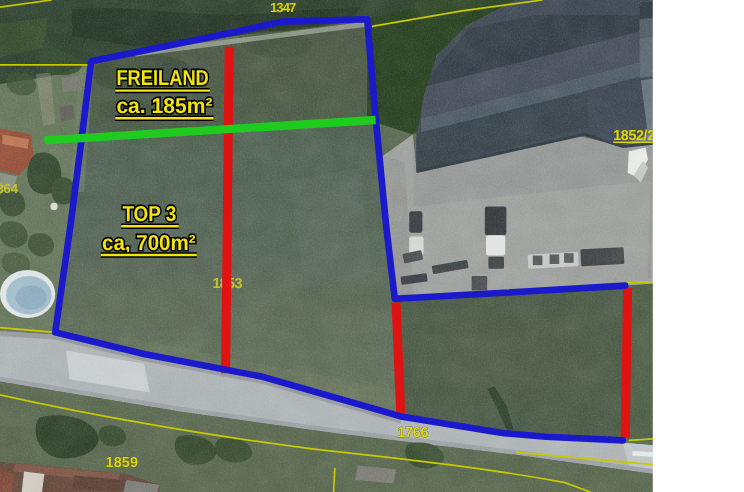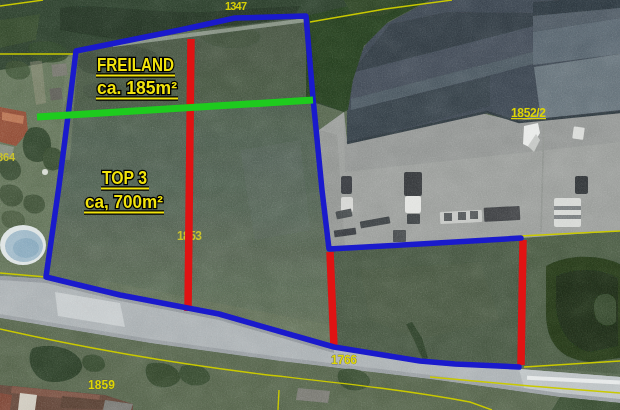--- a/index.html
+++ b/index.html
@@ -1,16 +1,16 @@
 <!DOCTYPE html>
 <html><head>
 <meta charset="utf-8">
 <style>
 html,body{margin:0;padding:0;background:#fff;}
-#stage{width:620px;height:410px;overflow:hidden;position:relative;font-family:"Liberation Sans",sans-serif;}
+#stage{width:544px;height:410px;overflow:hidden;position:relative;font-family:"Liberation Sans",sans-serif;}
 svg{display:block;}
 </style>
 </head>
 <body>
 <div id="stage">
 <svg width="620" height="410" viewBox="0 0 620 410" xmlns="http://www.w3.org/2000/svg">
 <defs>
 <filter id="soft" x="-5%" y="-5%" width="110%" height="110%">
           <feGaussianBlur stdDeviation="0.6"></feGaussianBlur>
         </filter>

